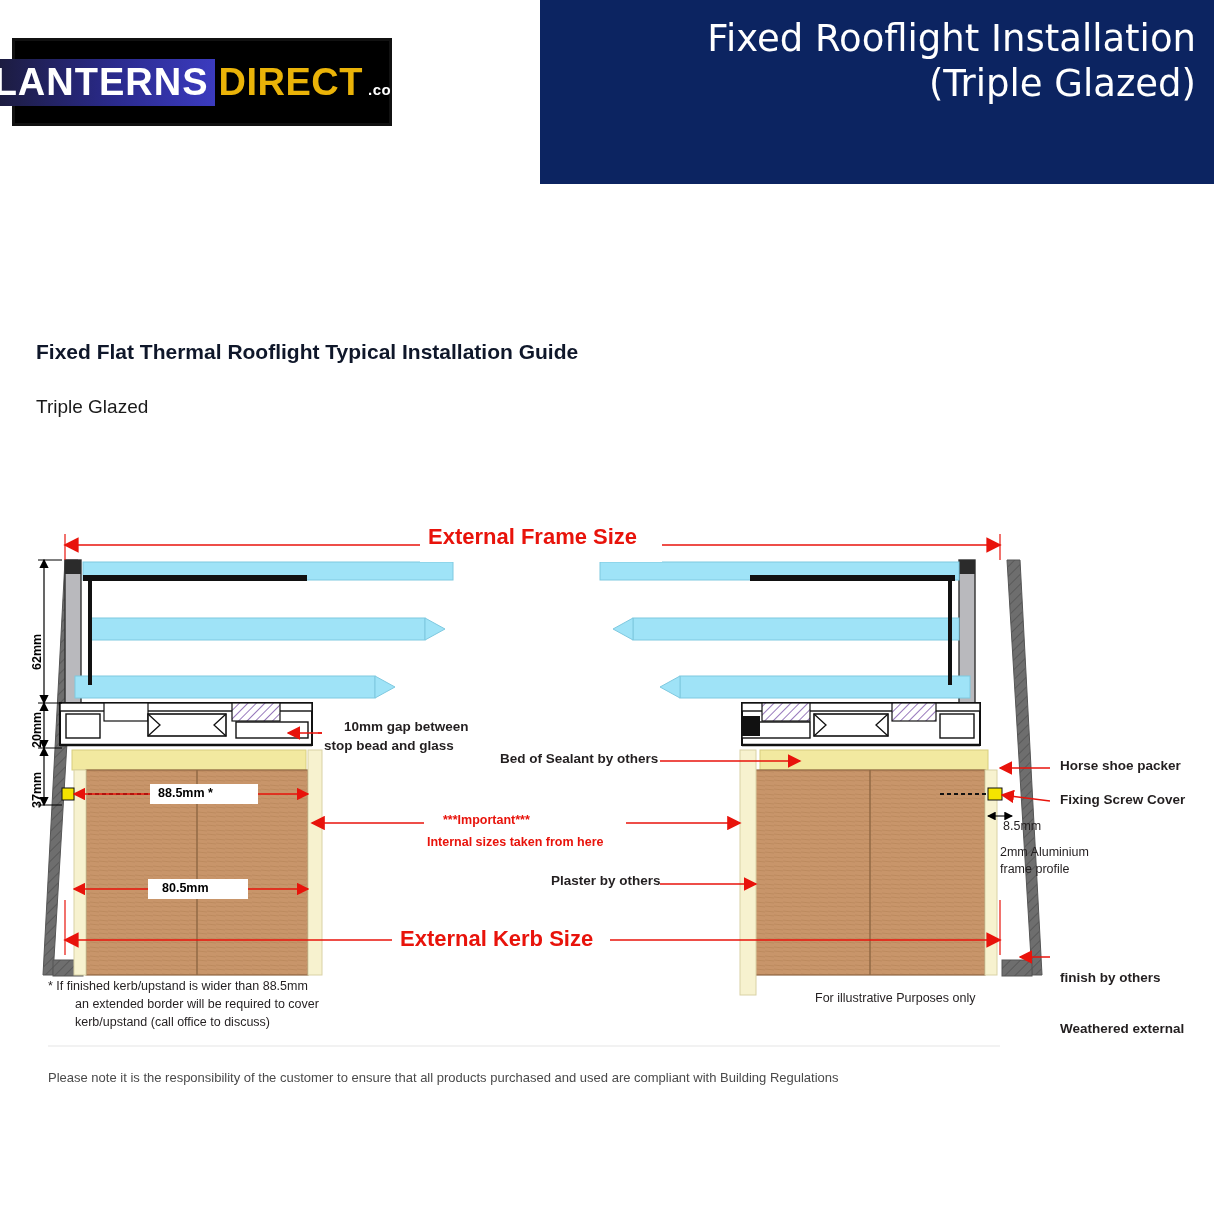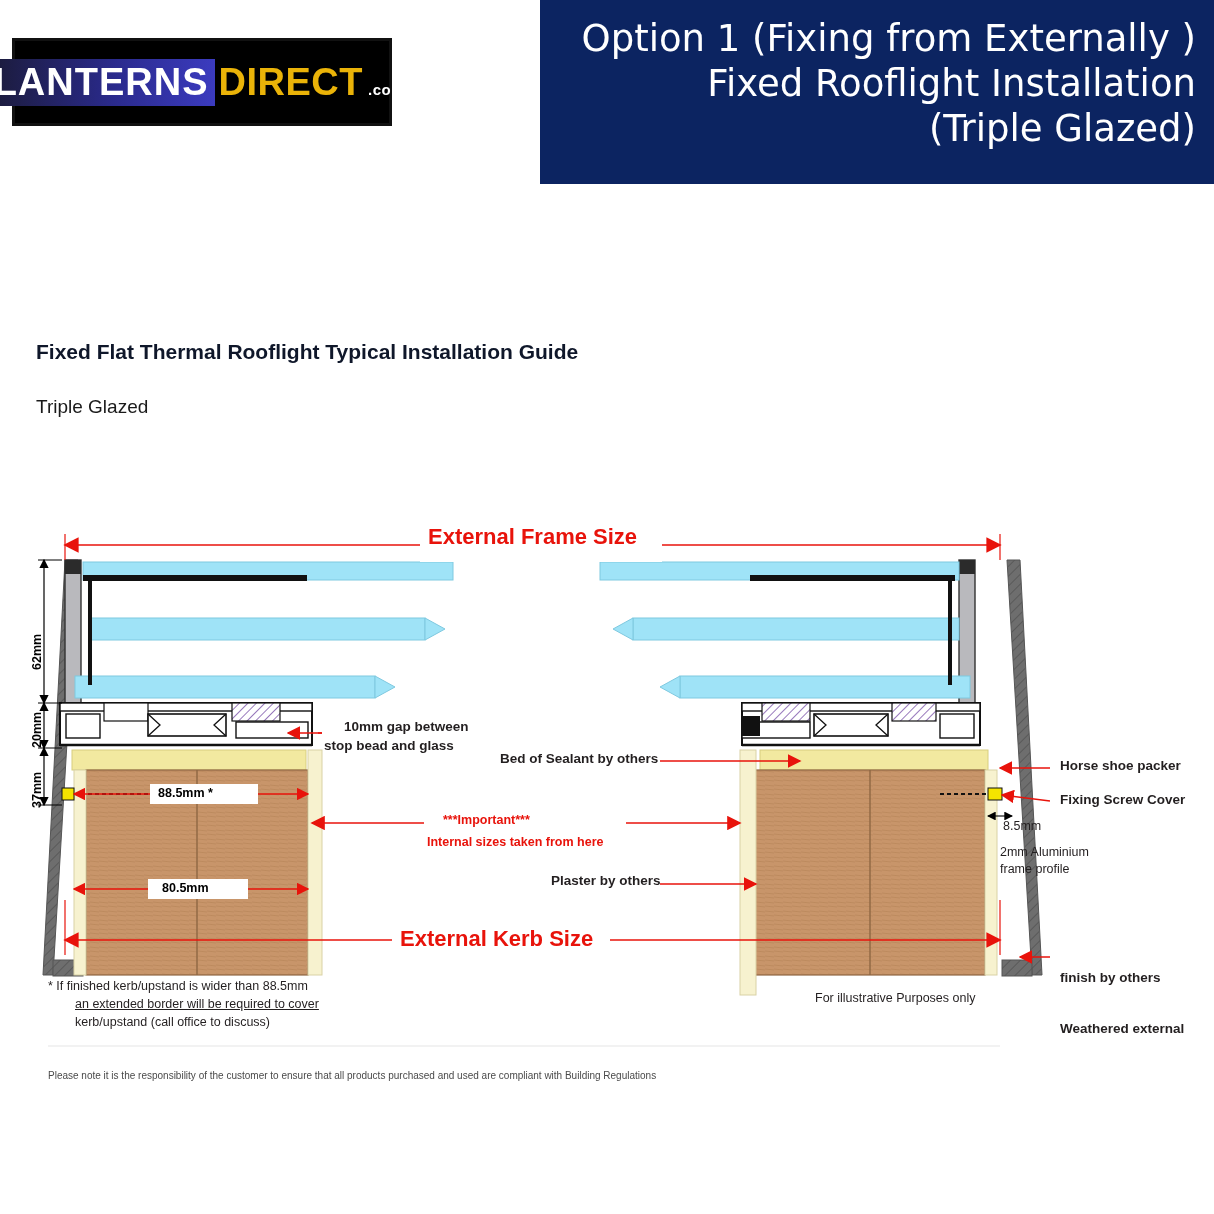--- a/index.html
+++ b/index.html
@@ -148,21 +148,21 @@
     color: #231f20;
   }
   .illus {
     font-size: 12.5px;
     color: #231f20;
   }
   .footer-note {
     position: absolute;
     left: 48px;
     top: 1070px;
-    font-size: 10px;
+    font-size: 13px;
     color: #4a4a4a;
   }
   .imp {
     color: #e8130b;
     font-weight: bold;
     font-size: 12.5px;
     line-height: 17px;
     text-align: center;
   }
 </style>
@@ -173,21 +173,20 @@
   <div class="logo-bg-white" style="background:#ffffff;"></div>
   <div class="logo-box">
     <div class="logo-inner">
       <span class="logo-lanterns">LANTERNS</span>
       <span class="logo-direct">DIRECT</span>
       <span class="logo-couk">.co.uk</span>
     </div>
   </div>
 
   <div class="title-panel">
-    <div class="title-line">Option 1 (Fixing from Externally )</div>
     <div class="title-line">Fixed Rooflight Installation</div>
     <div class="title-line">(Triple Glazed)</div>
   </div>
 </div>
 
 <div class="doc-title">Fixed Flat Thermal Rooflight Typical Installation Guide</div>
 <div class="doc-subtitle">Triple Glazed</div>
 
 <div class="canvas">
 <svg width="1214" height="1214" viewBox="0 0 1214 1214" xmlns="http://www.w3.org/2000/svg">
@@ -356,16 +355,16 @@
 <div class="lbl" style="left:1000px; top:862px; font-size:12.5px;">frame profile</div>
 <div class="lbl callout" style="left:1060px; top:986px;margin-top:35px;">Weathered external</div>
 <div class="lbl callout" style="left:1060px; top:970px;">finish by others</div>
 
 <div class="lbl imp" style="left:443px; top:812px;">***Important***</div>
 <div class="lbl imp" style="left:427px; top:834px;">Internal sizes taken from here</div>
 
 <div class="lbl illus" style="left:815px; top:991px;">For illustrative Purposes only</div>
 
 <div class="lbl note" style="left:48px; top:978px;">* If finished kerb/upstand is wider than 88.5mm</div>
-<div class="lbl note" style="left:75px; top:996px;text-decoration:underline;">an extended border will be required to cover</div>
+<div class="lbl note" style="left:75px; top:996px;">an extended border will be required to cover</div>
 <div class="lbl note" style="left:75px; top:1014px;">kerb/upstand (call office to discuss)</div>
 
 <div class="footer-note">Please note it is the responsibility of the customer to ensure that all products purchased and used are compliant with Building Regulations</div>
 
 </body></html>

